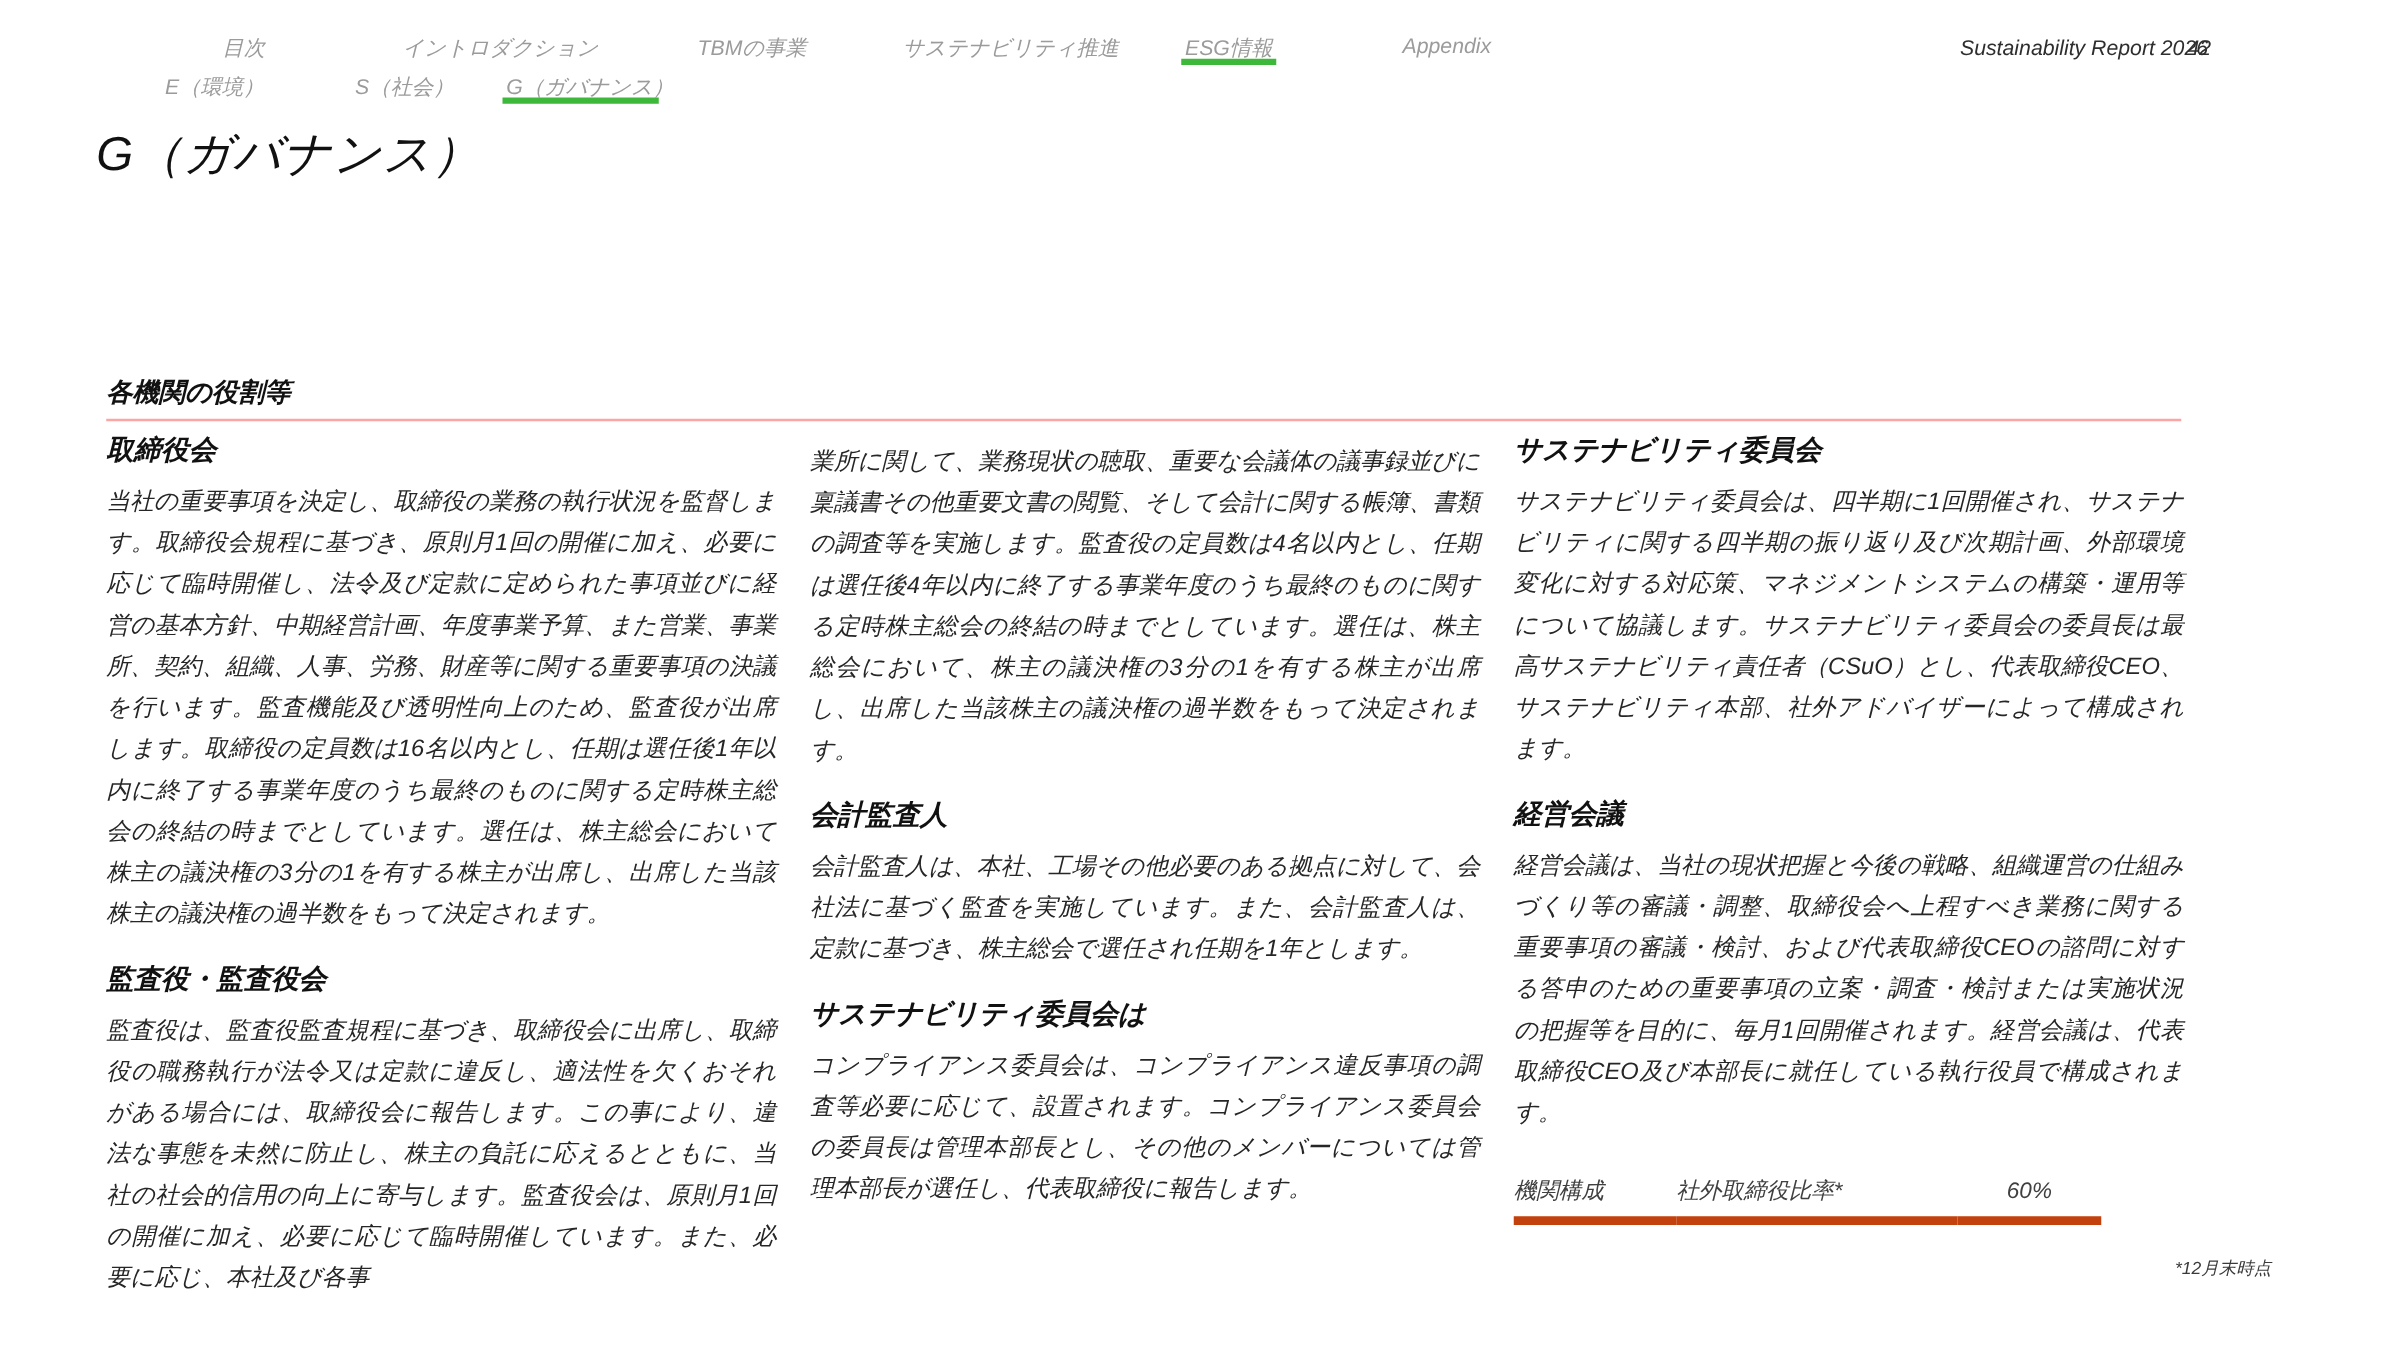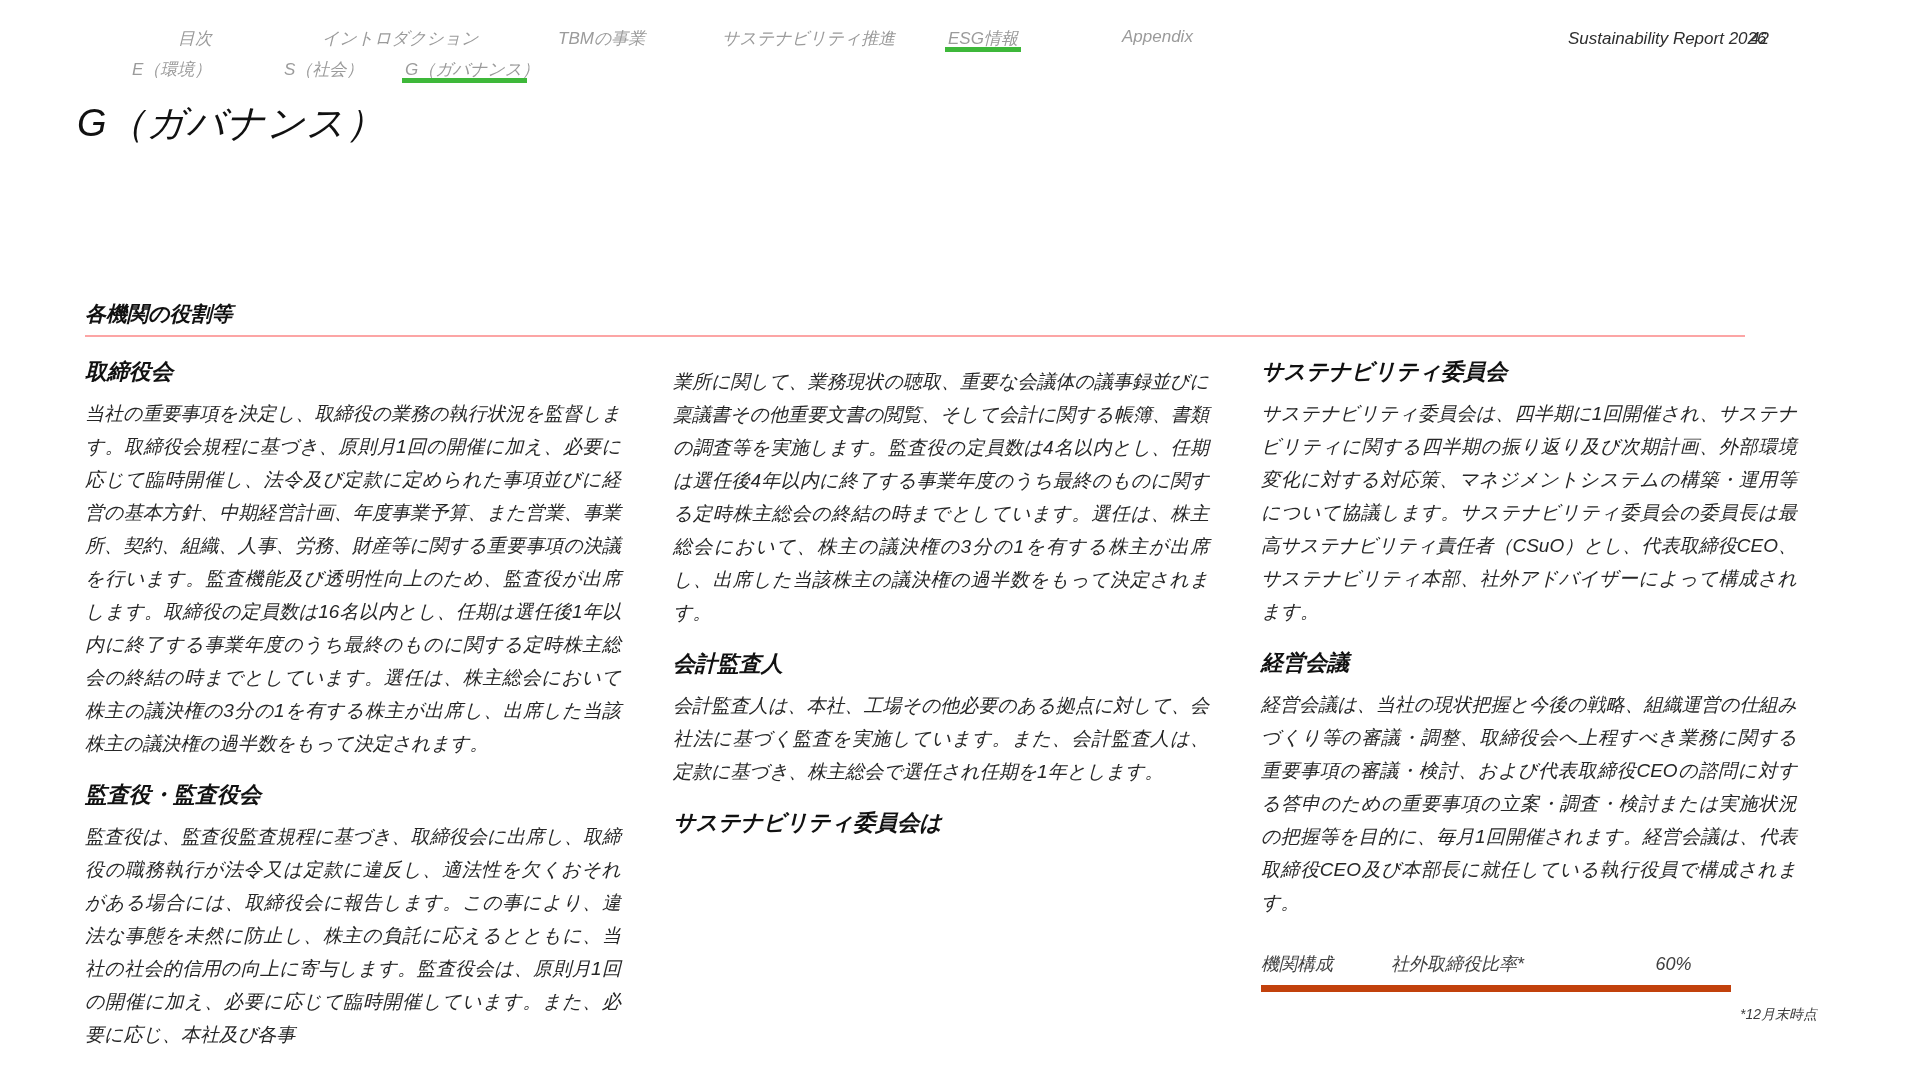--- a/index.html
+++ b/index.html
@@ -48,23 +48,22 @@
   .section-head {
     font-size:21px;
     font-weight:bold;
     color:#111111;
     padding-bottom:7px;
     border-bottom:2px solid #fca5a5;
     width:1660px;
   }
   .columns {
     display:flex;
-    gap:52px;
+    gap:27px;
     width:1724px;
-    margin-top:12px;
   }
   .col { width:536px; }
   .col h3 {
     font-size:22px;
     font-weight:bold;
     color:#111111;
     margin:22px 0 12px 0;
     line-height:26px;
   }
   .col h3.first { margin-top:10px; }
@@ -140,20 +139,21 @@
       <p class="body">当社の重要事項を決定し、取締役の業務の執行状況を監督します。取締役会規程に基づき、原則月1回の開催に加え、必要に応じて臨時開催し、法令及び定款に定められた事項並びに経営の基本方針、中期経営計画、年度事業予算、また営業、事業所、契約、組織、人事、労務、財産等に関する重要事項の決議を行います。監査機能及び透明性向上のため、監査役が出席します。取締役の定員数は16名以内とし、任期は選任後1年以内に終了する事業年度のうち最終のものに関する定時株主総会の終結の時までとしています。選任は、株主総会において株主の議決権の3分の1を有する株主が出席し、出席した当該株主の議決権の過半数をもって決定されます。</p>
       <h3>監査役・監査役会</h3>
       <p class="body">監査役は、監査役監査規程に基づき、取締役会に出席し、取締役の職務執行が法令又は定款に違反し、適法性を欠くおそれがある場合には、取締役会に報告します。この事により、違法な事態を未然に防止し、株主の負託に応えるとともに、当社の社会的信用の向上に寄与します。監査役会は、原則月1回の開催に加え、必要に応じて臨時開催しています。また、必要に応じ、本社及び各事</p>
     </div>
 
     <div class="col">
       <p class="body continuation">業所に関して、業務現状の聴取、重要な会議体の議事録並びに稟議書その他重要文書の閲覧、そして会計に関する帳簿、書類の調査等を実施します。監査役の定員数は4名以内とし、任期は選任後4年以内に終了する事業年度のうち最終のものに関する定時株主総会の終結の時までとしています。選任は、株主総会において、株主の議決権の3分の1を有する株主が出席し、出席した当該株主の議決権の過半数をもって決定されます。</p>
       <h3>会計監査人</h3>
       <p class="body">会計監査人は、本社、工場その他必要のある拠点に対して、会社法に基づく監査を実施しています。また、会計監査人は、定款に基づき、株主総会で選任され任期を1年とします。</p>
       <h3>サステナビリティ委員会は</h3>
+      <p class="body">コンプライアンス委員会は、コンプライアンス違反事項の調査等必要に応じて、設置されます。コンプライアンス委員会の委員長は管理本部長とし、その他のメンバーについては管理本部長が選任し、代表取締役に報告します。</p>
     </div>
 
     <div class="col">
       <h3 class="first">サステナビリティ委員会</h3>
       <p class="body">サステナビリティ委員会は、四半期に1回開催され、サステナビリティに関する四半期の振り返り及び次期計画、外部環境変化に対する対応策、マネジメントシステムの構築・運用等について協議します。サステナビリティ委員会の委員長は最高サステナビリティ責任者（CSuO）とし、代表取締役CEO、サステナビリティ本部、社外アドバイザーによって構成されます。</p>
       <h3>経営会議</h3>
       <p class="body">経営会議は、当社の現状把握と今後の戦略、組織運営の仕組みづくり等の審議・調整、取締役会へ上程すべき業務に関する重要事項の審議・検討、および代表取締役CEOの諮問に対する答申のための重要事項の立案・調査・検討または実施状況の把握等を目的に、毎月1回開催されます。経営会議は、代表取締役CEO及び本部長に就任している執行役員で構成されます。</p>
 
       <table class="gov-table">
         <tbody>

